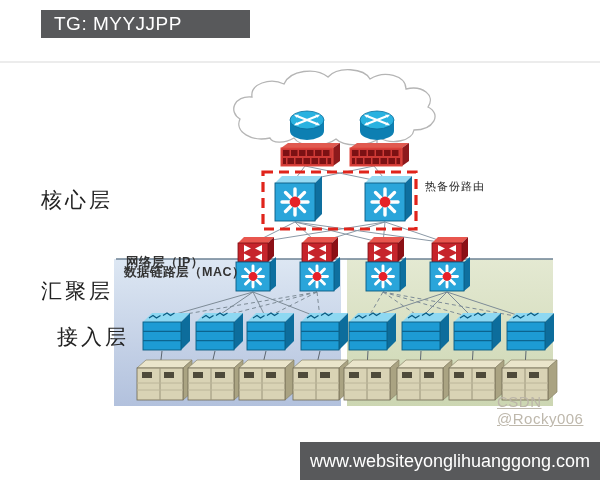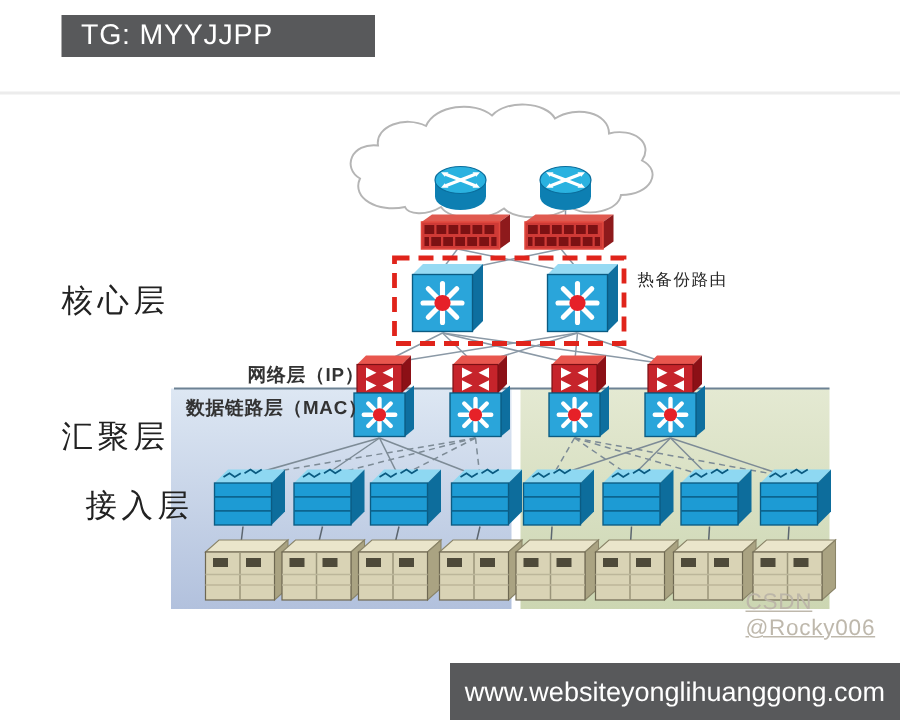--- a/index.html
+++ b/index.html
@@ -223,18 +223,18 @@
   <use href="#server" x="525" y="368"></use>
 </svg>
 
 <div class="badge top">TG: MYYJJPP</div>
 <div class="topline"></div>
 
 <div class="layer-label" style="left:41px;top:186px;">核心层</div>
 <div class="layer-label" style="left:41px;top:251px;margin-top:26px;">汇聚层</div>
 <div class="layer-label" style="left:57px;top:323px;">接入层</div>
 
-<div class="small-label" style="left:126px;top:242px;margin-left:39px;">网络层（IP）</div>
+<div class="small-label" style="left:126px;top:254px;">网络层（IP）</div>
 <div class="small-label" style="left:124px;top:264px;">数据链路层（MAC）</div>
 <div class="note-label" style="left:425px;top:179px;">热备份路由</div>
 
 <div class="watermark">CSDN @Rocky006</div>
 <div class="badge bottom">www.websiteyonglihuanggong.com</div>
 
 </body></html>

